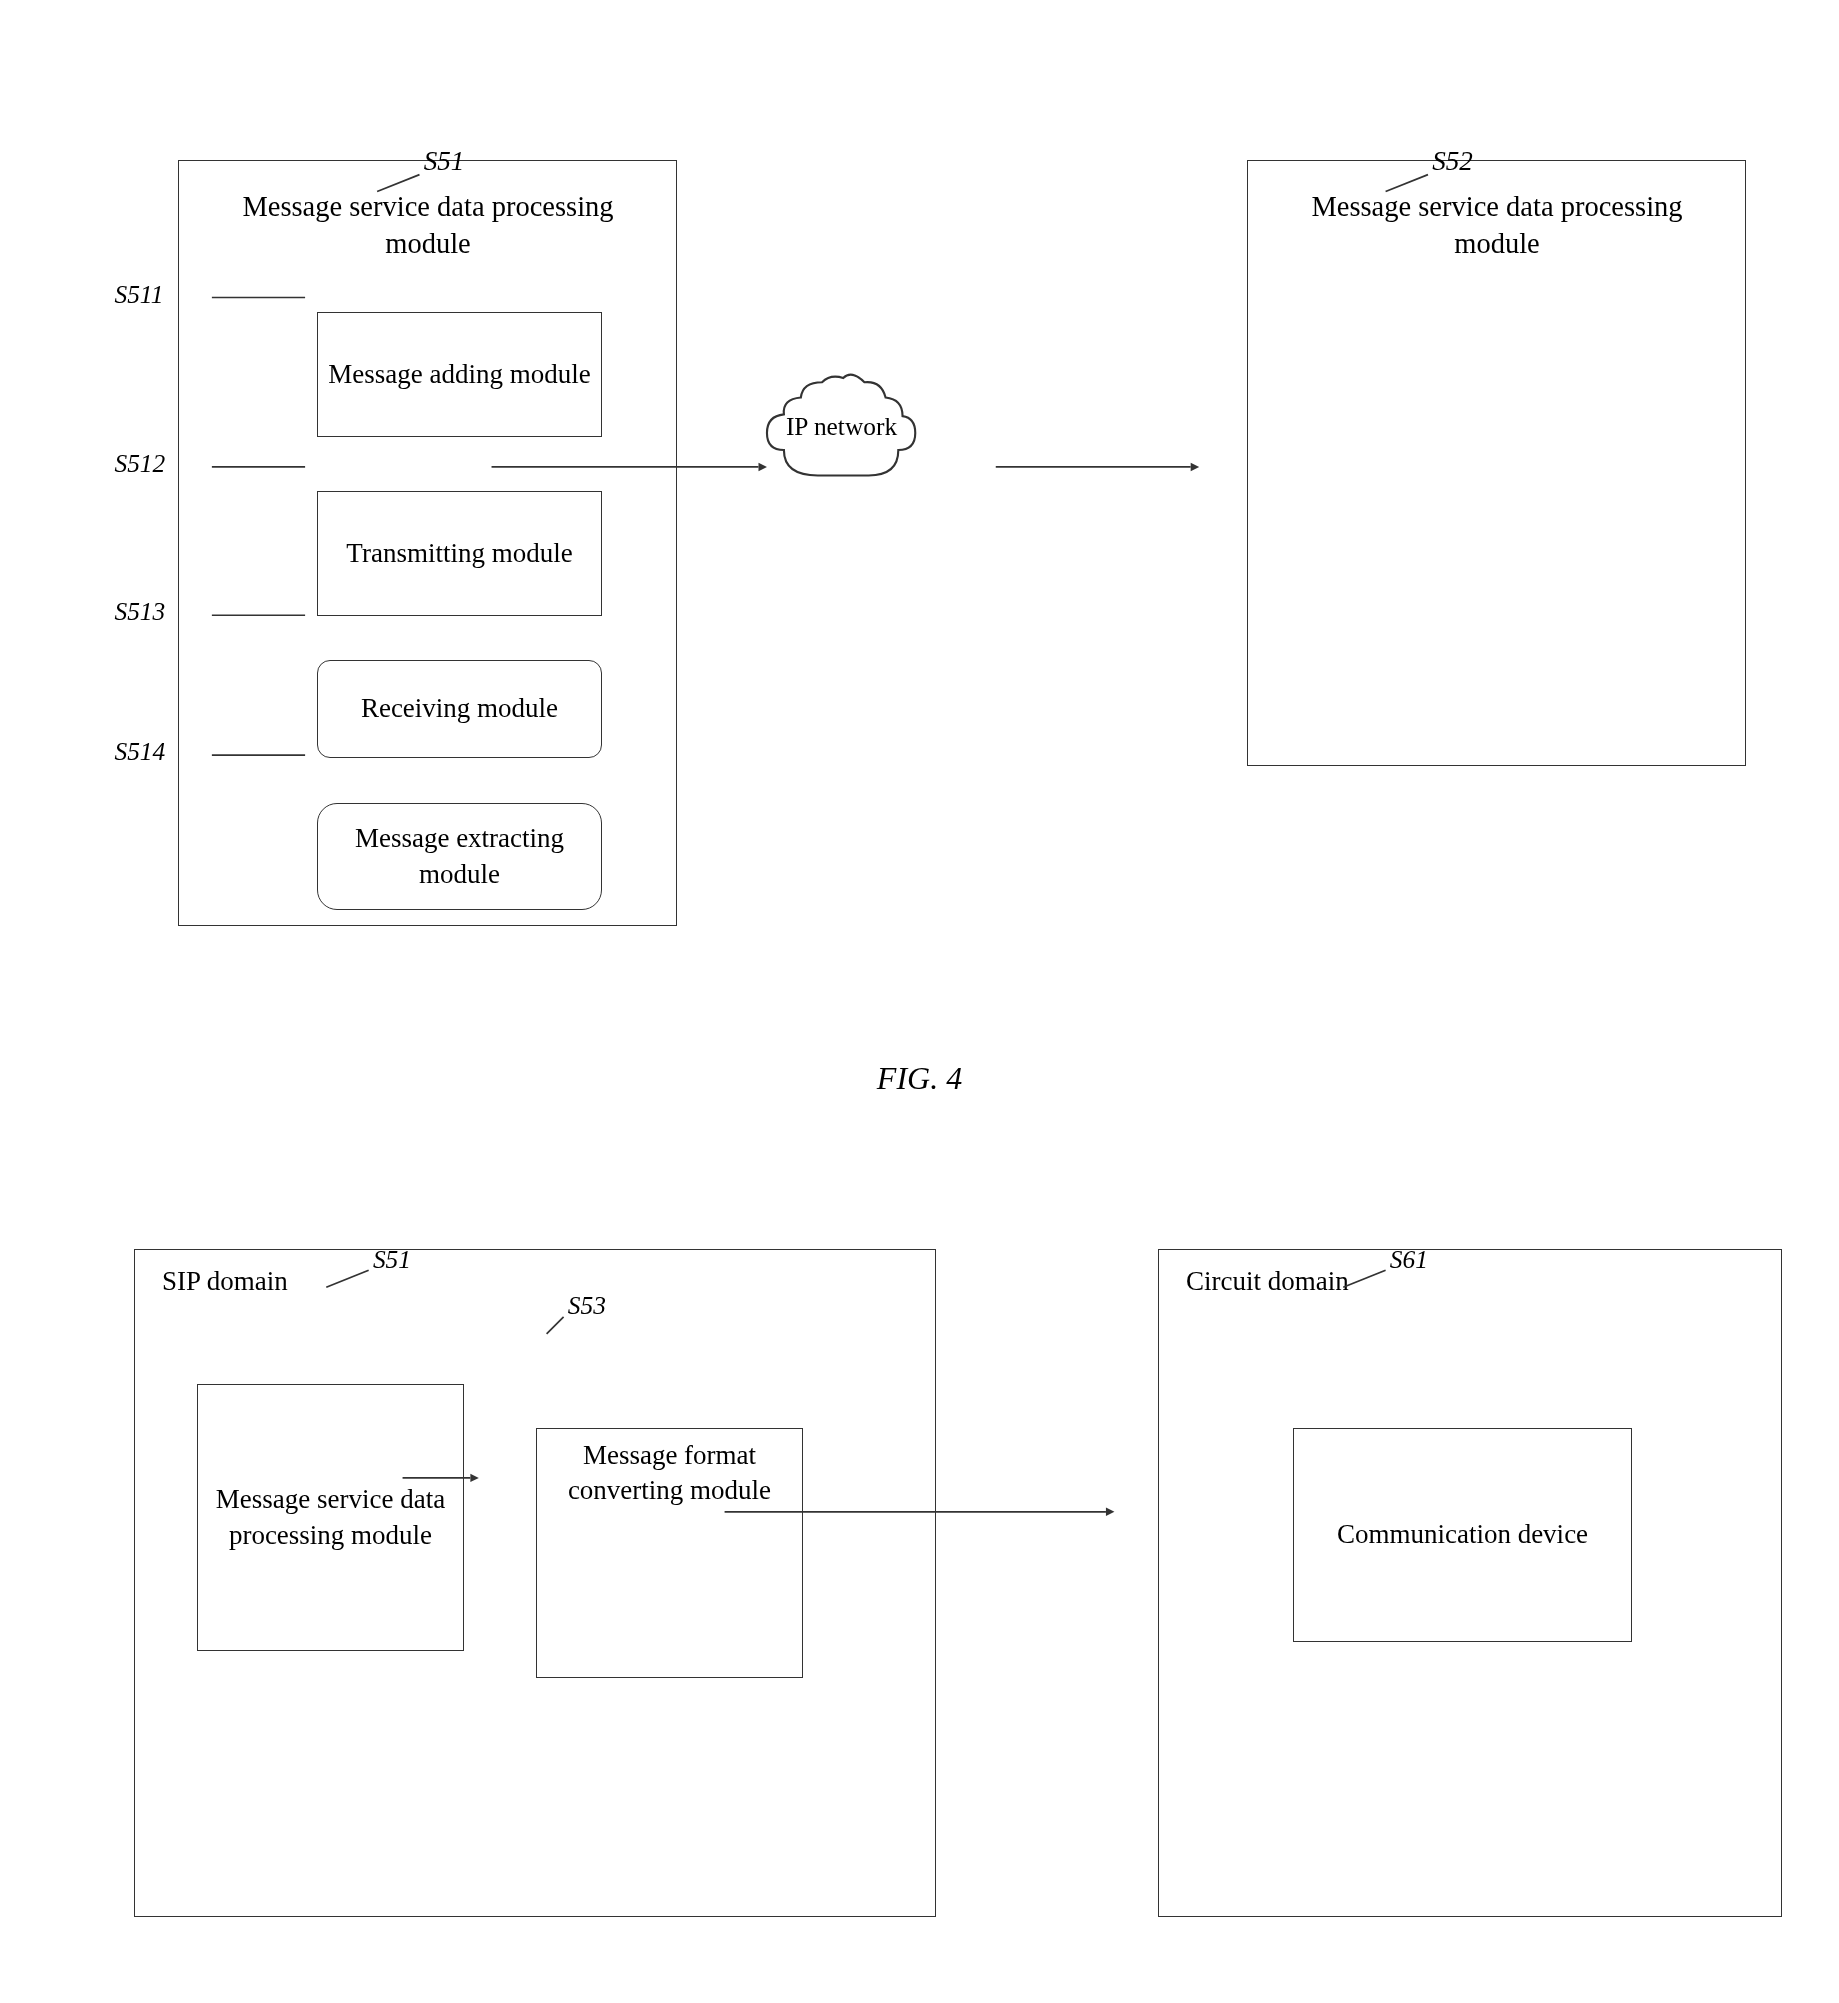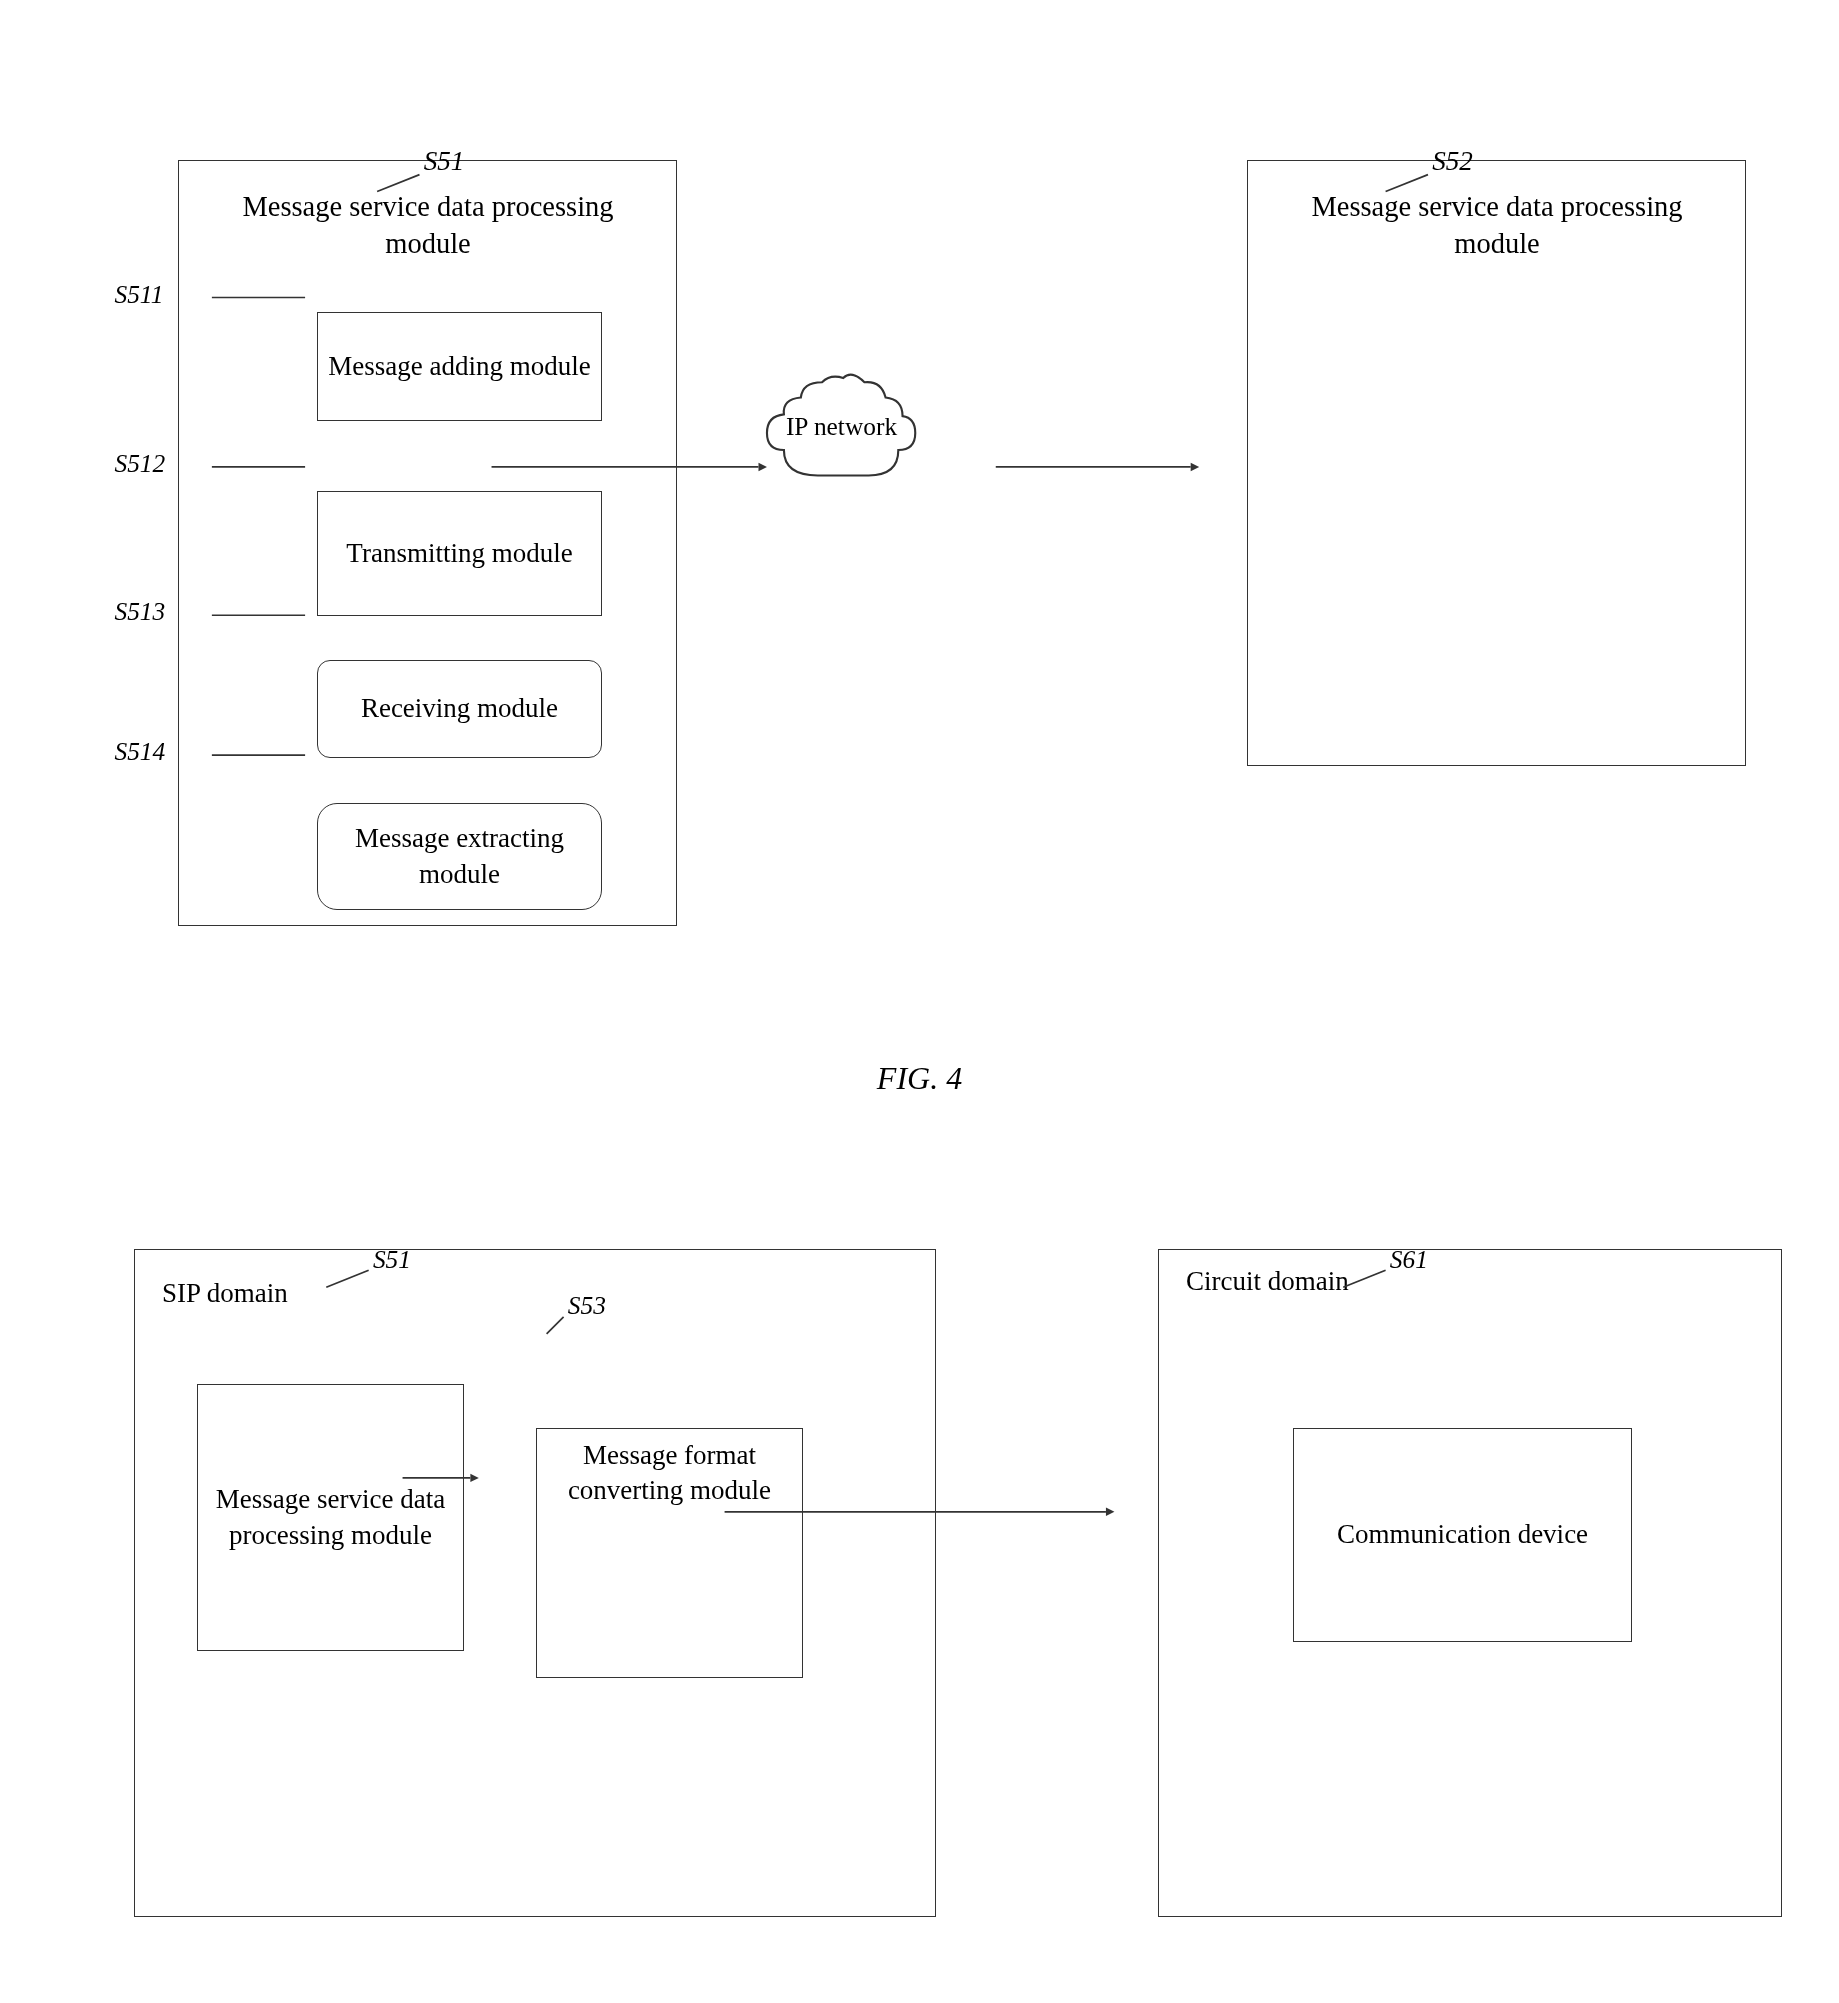--- a/index.html
+++ b/index.html
@@ -60,21 +60,21 @@
       align-items: center;
       justify-content: center;
       padding: 9px;
     }
 
     
     .s511-box {
       left: 138px;
       top: 151px;
       width: 285px;
-      height: 109px;
+      height: 125px;
     }
 
     
     .s512-box {
       left: 138px;
       top: 330px;
       width: 285px;
       height: 125px;
     }
 
@@ -150,21 +150,20 @@
       width: 802px;
       height: 668px;
       border: 1.8px solid #333;
     }
 
     .sip-domain-label {
       position: absolute;
       top: 16px;
       left: 27px;
       font-size: 27px;
-      margin-top: 12px;
     }
 
     
     .fig5-s51-module {
       position: absolute;
       left: 62px;
       top: 134px;
       width: 267px;
       height: 267px;
       border: 1.8px solid #333;

